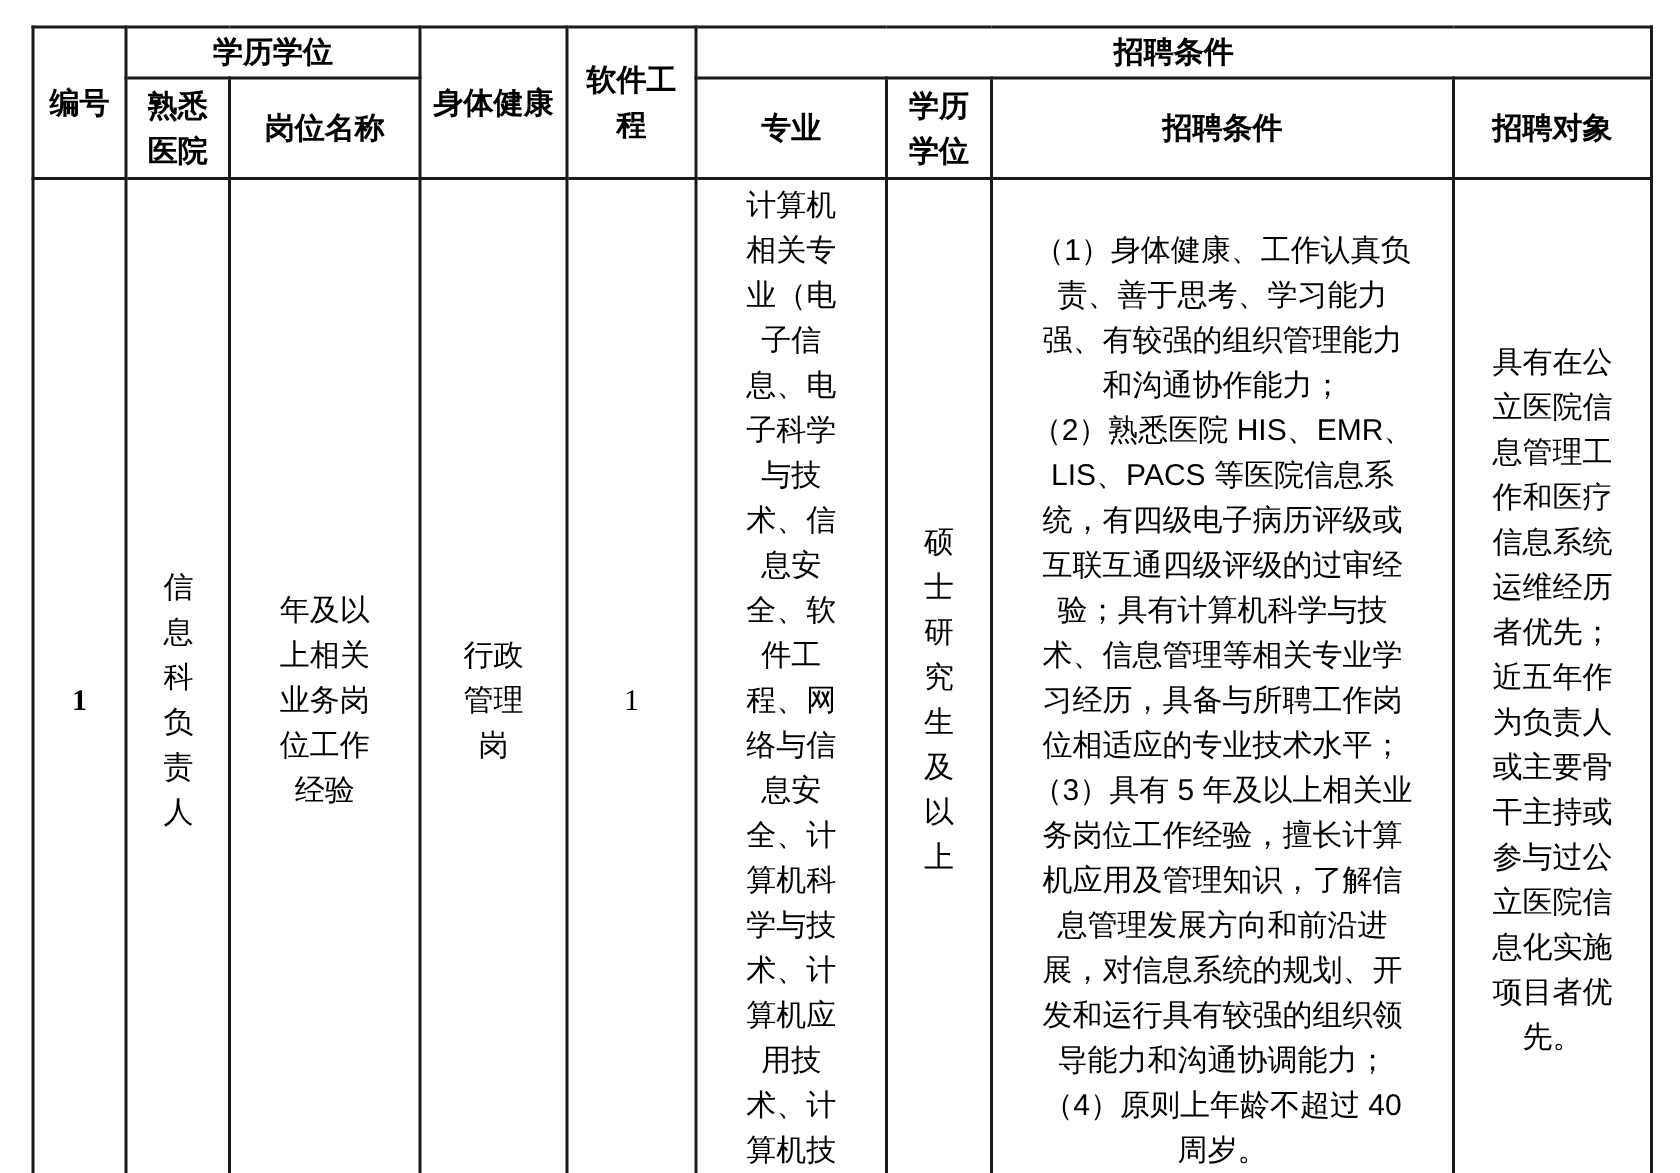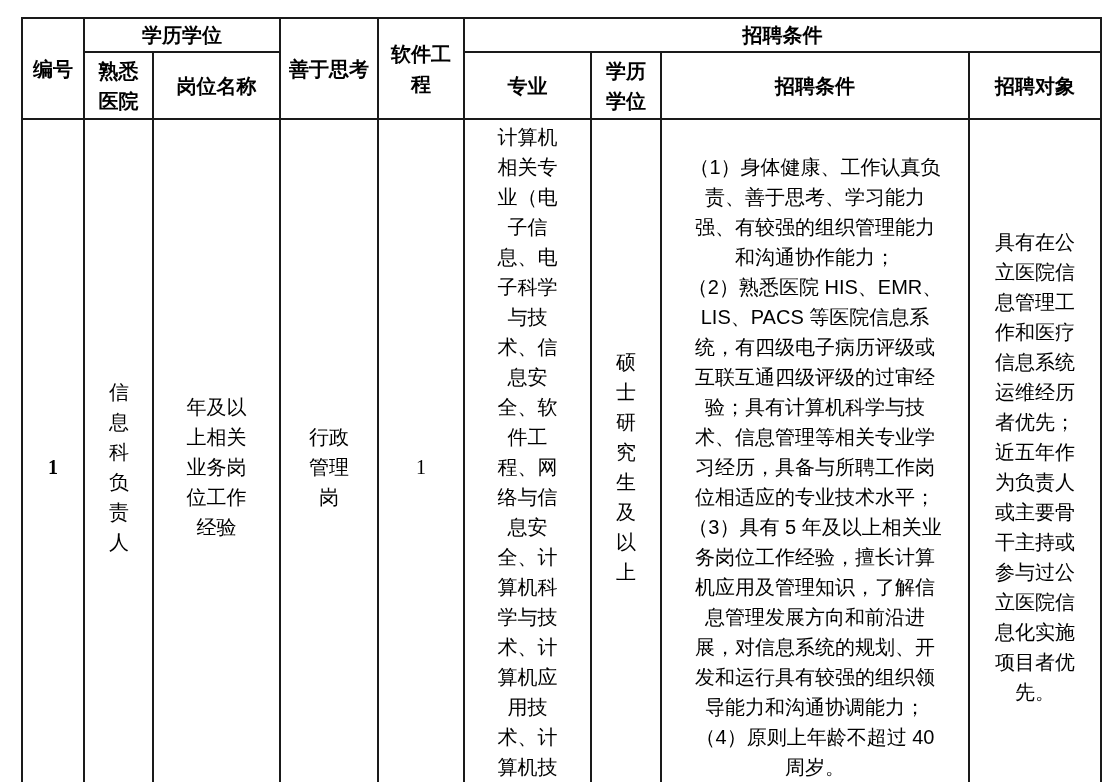--- a/index.html
+++ b/index.html
@@ -77,21 +77,21 @@
       <col style="width:86px">
       <col style="width:127px">
       <col style="width:70px">
       <col style="width:308px">
       <col style="width:132px">
     </colgroup>
     <tbody>
       <tr class="hdr-top">
         <th rowspan="2">编号</th>
         <th colspan="2">学历学位</th>
-        <th rowspan="2">善于思考</th>
+        <th rowspan="2">身体健康</th>
         <th rowspan="2">软件工程</th>
         <th colspan="4">招聘条件</th>
       </tr>
       <tr class="hdr-sub">
         <th>熟悉医院</th>
         <th>岗位名称</th>
         <th>专业</th>
         <th>学历学位</th>
         <th>招聘条件</th>
         <th>招聘对象</th>

